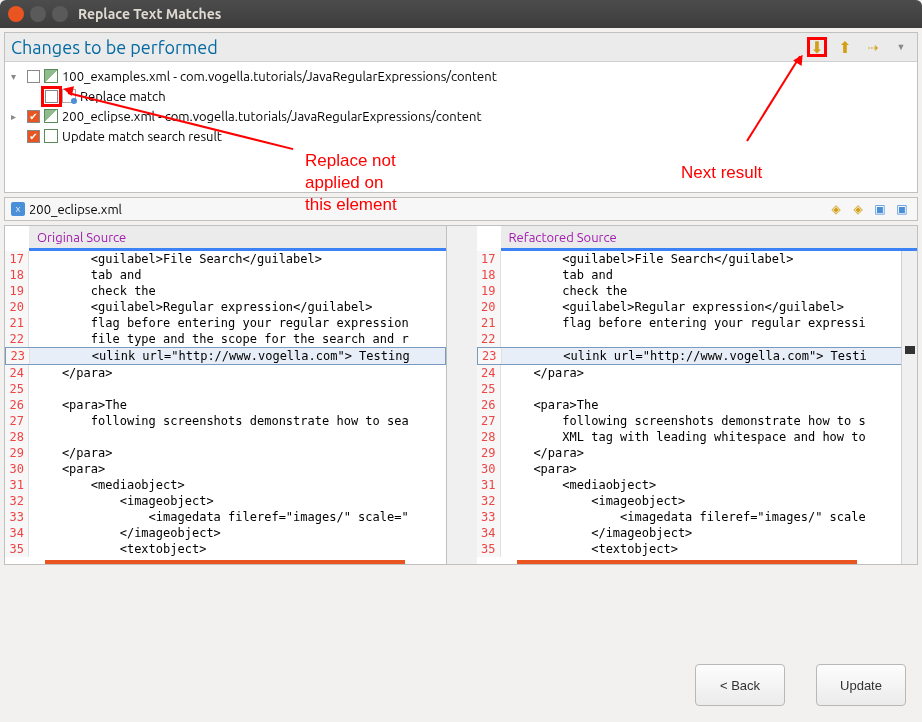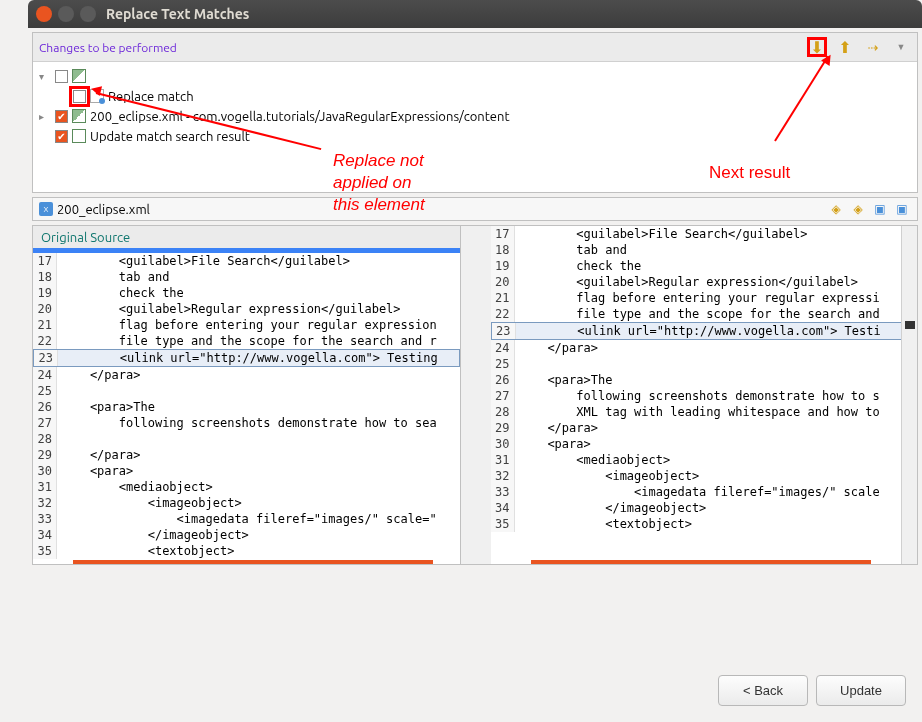--- a/index.html
+++ b/index.html
@@ -1,70 +1,70 @@
 <!DOCTYPE html>
 <html><head>
 <meta charset="utf-8">
 <style>
 * { box-sizing: border-box; margin: 0; padding: 0; }
 body { font-family: "Ubuntu", "Liberation Sans", sans-serif; font-size: 13px; background: #f0f0f0; width: 922px; height: 722px; overflow: hidden; }
-.window { width: 922px; height: 722px; background: #f2f1f0; display: flex; flex-direction: column; padding-left: 28px; }
+.window { width: 922px; height: 722px; background: #f2f1f0; display: flex; flex-direction: column; }
 .titlebar { height: 28px; background: linear-gradient(to bottom, #4c4c4c, #3c3c3c); display: flex; align-items: center; padding: 0 8px; color: #dfdbd2; font-weight: bold; font-size: 14px; border-radius: 6px 6px 0 0; }
 .window-controls { display: flex; gap: 6px; margin-right: 10px; }
 .wbtn { width: 16px; height: 16px; border-radius: 50%; display: inline-block; }
 .wbtn.close { background: #e95420; }
 .wbtn.min { background: #5a5a5a; }
 .wbtn.max { background: #5a5a5a; }
 .content { flex: 1; display: flex; flex-direction: column; padding: 4px; gap: 4px; }
 .top-section { border: 1px solid #c0c0c0; background: #f7f7f7; display: flex; flex-direction: column; }
 .section-header { display: flex; align-items: center; justify-content: space-between; padding: 4px 6px; background: #ebebeb; border-bottom: 1px solid #d0d0d0; }
-.section-title { color: #6d28d9; font-size: 12px; text-align: center; }
+.section-title { color: #0369a1; font-size: 18px; text-align: center; }
 .toolbar { display: flex; gap: 8px; align-items: center; }
 .tbtn { width: 20px; height: 20px; display: flex; align-items: center; justify-content: center; cursor: pointer; }
 .arrow-down { color: #d4a017; font-size: 16px; }
 .arrow-up { color: #d4a017; font-size: 16px; }
 .red-box { border: 3px solid #ff0000; padding: 1px; }
 .tree { background: white; height: 130px; padding: 4px 6px; font-size: 13px; position: relative; }
 .tree-row { display: flex; align-items: center; height: 20px; gap: 4px; }
 .expander { width: 12px; color: #888; font-size: 10px; }
 .checkbox { width: 13px; height: 13px; border: 1px solid #888; background: white; display: inline-flex; align-items: center; justify-content: center; font-size: 10px; }
 .checkbox.checked { background: #e95420; color: white; }
 .checkbox.red-outline { outline: 3px solid #ff0000; outline-offset: 1px; }
 .tree-icon { width: 14px; height: 14px; display: inline-block; }
 .file-icon { background: linear-gradient(135deg, #8fbc8f 50%, #fff 50%); border: 1px solid #5a8a5a; }
 .match-icon { background: #fff; border: 1px solid #aaa; position: relative; }
 .match-icon::after { content: ""; position: absolute; bottom: -2px; right: -2px; width: 6px; height: 6px; background: #4a90d9; border-radius: 50%; }
 .update-icon { background: #fff; border: 1px solid #5a8a5a; }
 .indent-1 { padding-left: 18px; }
 .annotation { position: absolute; color: #ff0000; font-size: 17px; font-family: "Liberation Sans", sans-serif; }
-.ann-replace { left: 300px; top: 88px; line-height: 1.3; font-style: italic; }
+.ann-replace { left: 300px; top: 88px; line-height: 1.3; }
 .ann-next { left: 676px; top: 86px; margin-top: 15px; }
 .arrow-line { position: absolute; background: #ff0000; height: 2px; transform-origin: left center; }
 .arrow-head { position: absolute; width: 0; height: 0; border-left: 10px solid #ff0000; border-top: 5px solid transparent; border-bottom: 5px solid transparent; }
 .file-tab-bar { display: flex; align-items: center; justify-content: space-between; padding: 2px 6px; border: 1px solid #c0c0c0; background: #f7f7f7; }
 .file-tab { display: flex; align-items: center; gap: 4px; }
 .xml-icon { width: 14px; height: 14px; background: #4a90d9; color: white; font-size: 8px; display: flex; align-items: center; justify-content: center; border-radius: 2px; }
 .compare-toolbar { display: flex; gap: 4px; }
 .compare-btn { width: 18px; height: 18px; display: flex; align-items: center; justify-content: center; font-size: 12px; }
 .diff-container { display: flex; border: 1px solid #c0c0c0; height: 340px; position: relative; }
 .diff-pane { flex: 1; display: flex; flex-direction: column; background: white; overflow: hidden; }
 .diff-pane:first-child { border-right: 1px solid #c0c0c0; }
-.pane-header { padding: 4px 8px; background: #ebebeb; border-bottom: 5px solid #3b82f6; font-size: 13px; color: #0f766e; }
+.pane-header { padding: 4px 8px; background: #ebebeb; border-bottom: 3px solid #3b82f6; font-size: 13px; color: #a21caf; margin-left: 24px; }
 .code-area { flex: 1; overflow: hidden; font-family: "DejaVu Sans Mono", monospace; font-size: 12px; line-height: 16px; position: relative; }
 .code-line { display: flex; white-space: pre; }
-.line-num { width: 24px; text-align: right; padding-right: 4px; color: #404040; background: #f7f7f7; border-right: 1px solid #e0e0e0; flex-shrink: 0; }
+.line-num { width: 24px; text-align: right; padding-right: 4px; color: #ef4444; background: #f7f7f7; border-right: 1px solid #e0e0e0; flex-shrink: 0; }
 .line-code { padding-left: 4px; overflow: hidden; }
 .highlighted-line { background: #e8eef7; border: 1px solid #7a9abf; }
 .highlighted-line .line-code { background: #e8eef7; }
 .gutter { width: 30px; background: #f0f0f0; position: relative; }
 .scroll-indicator { position: absolute; right: 0; top: 0; width: 16px; height: 100%; background: #f0f0f0; border-left: 1px solid #d0d0d0; }
 .scroll-mark { position: absolute; right: 2px; width: 10px; height: 8px; background: #888; }
 .orange-bar { position: absolute; bottom: 0; height: 4px; background: #e95420; }
 .button-bar { display: flex; justify-content: flex-end; gap: 8px; padding: 12px; }
-.btn { min-width: 90px; height: 31px; border: 1px solid #b8b8b8; border-radius: 4px; background: linear-gradient(to bottom, #fdfdfd, #ebebeb); font-size: 13px; color: #333; cursor: pointer; }
+.btn { min-width: 90px; height: 42px; border: 1px solid #b8b8b8; border-radius: 4px; background: linear-gradient(to bottom, #fdfdfd, #ebebeb); font-size: 13px; color: #333; cursor: pointer; margin-left: 23px; }
 .btn.primary { background: linear-gradient(to bottom, #f39c6b, #e9744a); border-color: #c85a30; color: #4a2a1a; }
 </style>
 </head>
 <body>
 
 <div class="window">
   <div class="titlebar">
     <div class="window-controls">
       <span class="wbtn close"></span>
       <span class="wbtn min"></span>
@@ -92,20 +92,21 @@
               <span style="color:#888;font-size:9px;">▼</span>
             </span>
         </div>
       </div>
       <div class="tree" id="tree-container">
 
         <div class="tree-row">
             <span class="expander">▾</span>
             <span class="checkbox"></span>
             <span class="tree-icon file-icon"></span>
+            <span>100_examples.xml - com.vogella.tutorials/JavaRegularExpressions/content</span>
           </div>
           <div class="tree-row indent-1">
             <span class="expander"></span>
             <span class="checkbox red-outline"></span>
             <span class="tree-icon match-icon"></span>
             <span>Replace match</span>
           </div>
           <div class="tree-row">
             <span class="expander">▸</span>
             <span class="checkbox checked">✔</span>
@@ -164,27 +165,28 @@
             <div class="code-line"><span class="line-num">31</span><span class="line-code">        &lt;mediaobject&gt;</span></div>
             <div class="code-line"><span class="line-num">32</span><span class="line-code">            &lt;imageobject&gt;</span></div>
             <div class="code-line"><span class="line-num">33</span><span class="line-code">                &lt;imagedata fileref="images/" scale="</span></div>
             <div class="code-line"><span class="line-num">34</span><span class="line-code">            &lt;/imageobject&gt;</span></div>
             <div class="code-line"><span class="line-num">35</span><span class="line-code">            &lt;textobject&gt;</span></div>
             <div class="orange-bar" style="left:40px; width:360px;"></div>
         </div>
       </div>
       <div class="gutter"></div>
       <div class="diff-pane">
+        <div class="pane-header">Refactored Source</div>
         <div class="code-area" id="right-code">
           <div class="code-line"><span class="line-num">17</span><span class="line-code">        &lt;guilabel&gt;File Search&lt;/guilabel&gt;</span></div>
             <div class="code-line"><span class="line-num">18</span><span class="line-code">        tab and</span></div>
             <div class="code-line"><span class="line-num">19</span><span class="line-code">        check the</span></div>
             <div class="code-line"><span class="line-num">20</span><span class="line-code">        &lt;guilabel&gt;Regular expression&lt;/guilabel&gt;</span></div>
             <div class="code-line"><span class="line-num">21</span><span class="line-code">        flag before entering your regular expressi</span></div>
-            <div class="code-line"><span class="line-num">22</span><span class="line-code">        file type and the scope for the search and</span></div>
+            <div class="code-line"><span class="line-num">22</span></div>
             <div class="code-line highlighted-line"><span class="line-num">23</span><span class="line-code">        &lt;ulink url="http://www.vogella.com"&gt; Testi</span></div>
             <div class="code-line"><span class="line-num">24</span><span class="line-code">    &lt;/para&gt;</span></div>
             <div class="code-line"><span class="line-num">25</span><span class="line-code"></span></div>
             <div class="code-line"><span class="line-num">26</span><span class="line-code">    &lt;para&gt;The</span></div>
             <div class="code-line"><span class="line-num">27</span><span class="line-code">        following screenshots demonstrate how to s</span></div>
             <div class="code-line"><span class="line-num">28</span><span class="line-code">        XML tag with leading whitespace and how to</span></div>
             <div class="code-line"><span class="line-num">29</span><span class="line-code">    &lt;/para&gt;</span></div>
             <div class="code-line"><span class="line-num">30</span><span class="line-code">    &lt;para&gt;</span></div>
             <div class="code-line"><span class="line-num">31</span><span class="line-code">        &lt;mediaobject&gt;</span></div>
             <div class="code-line"><span class="line-num">32</span><span class="line-code">            &lt;imageobject&gt;</span></div>

